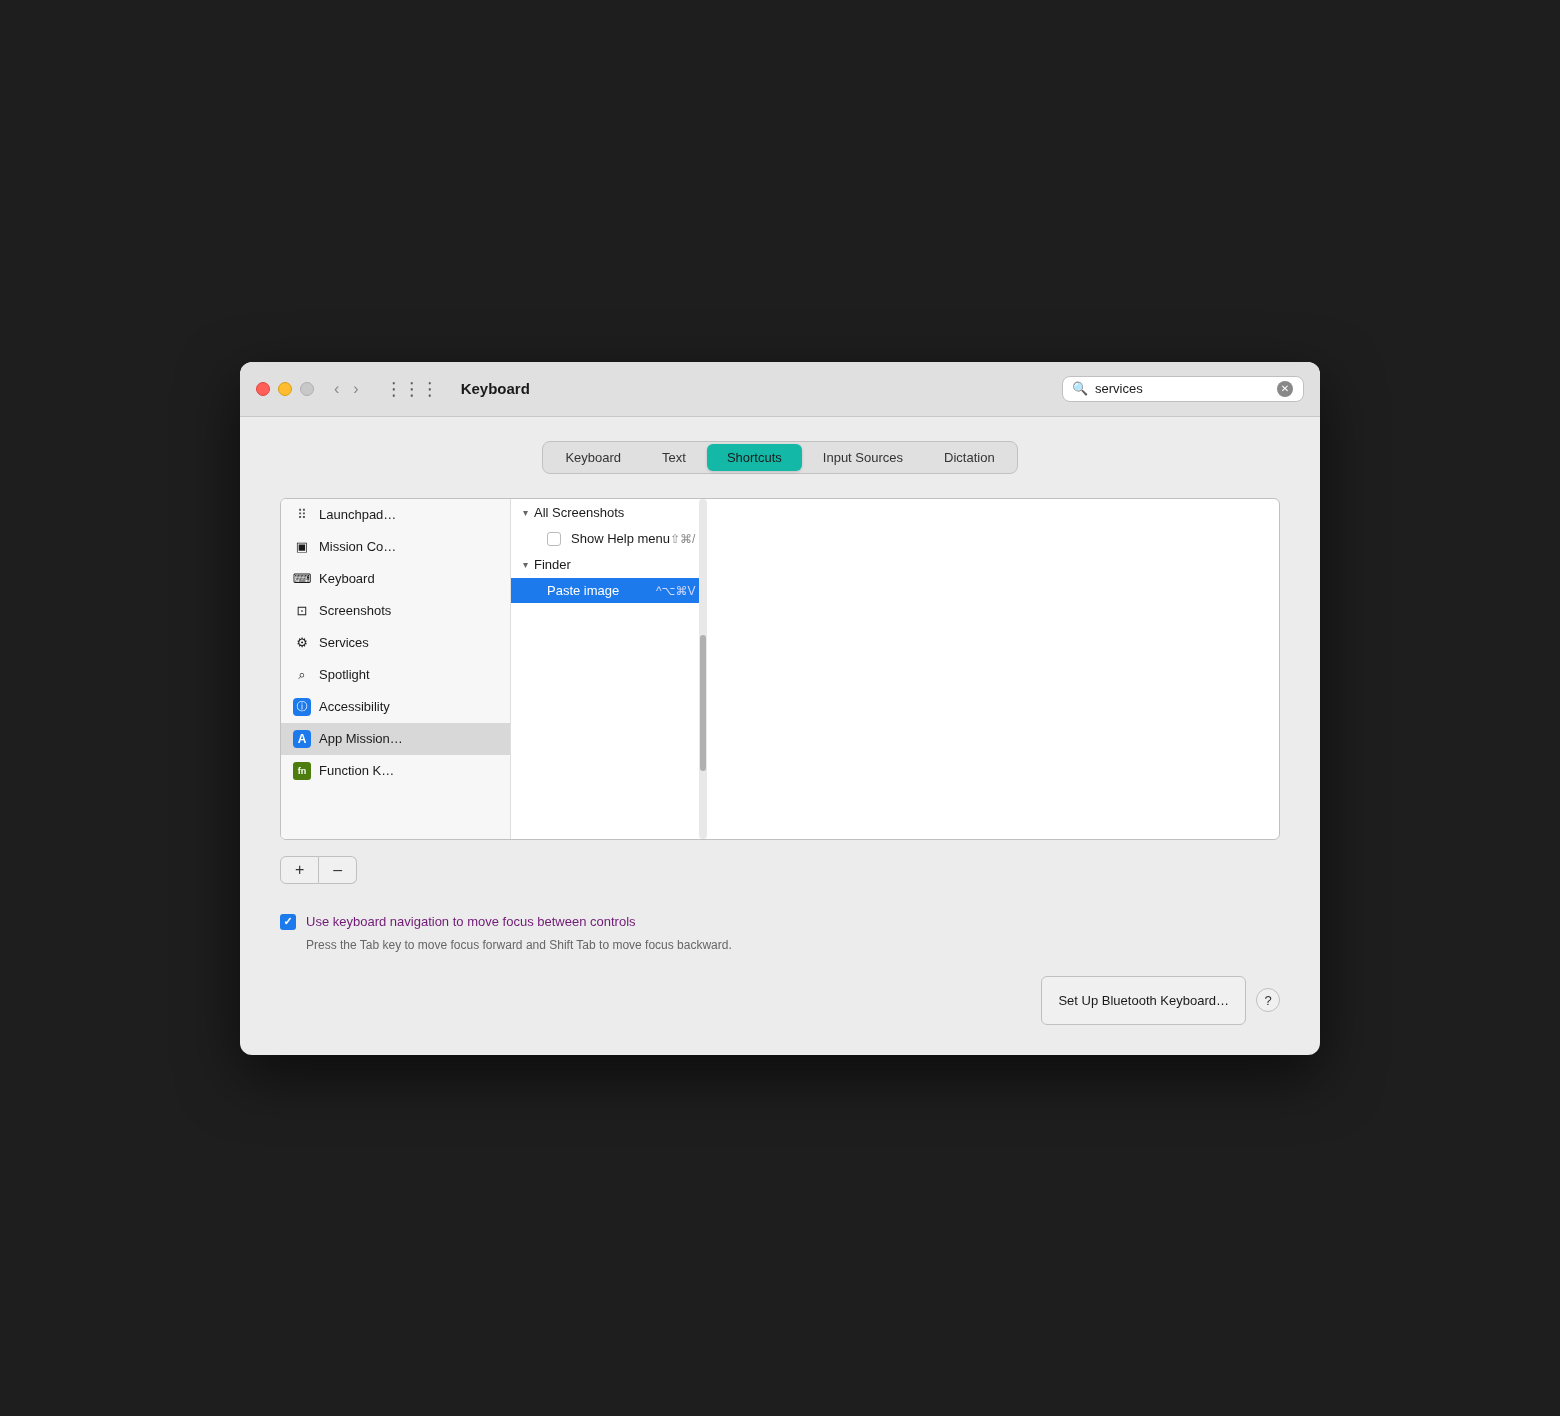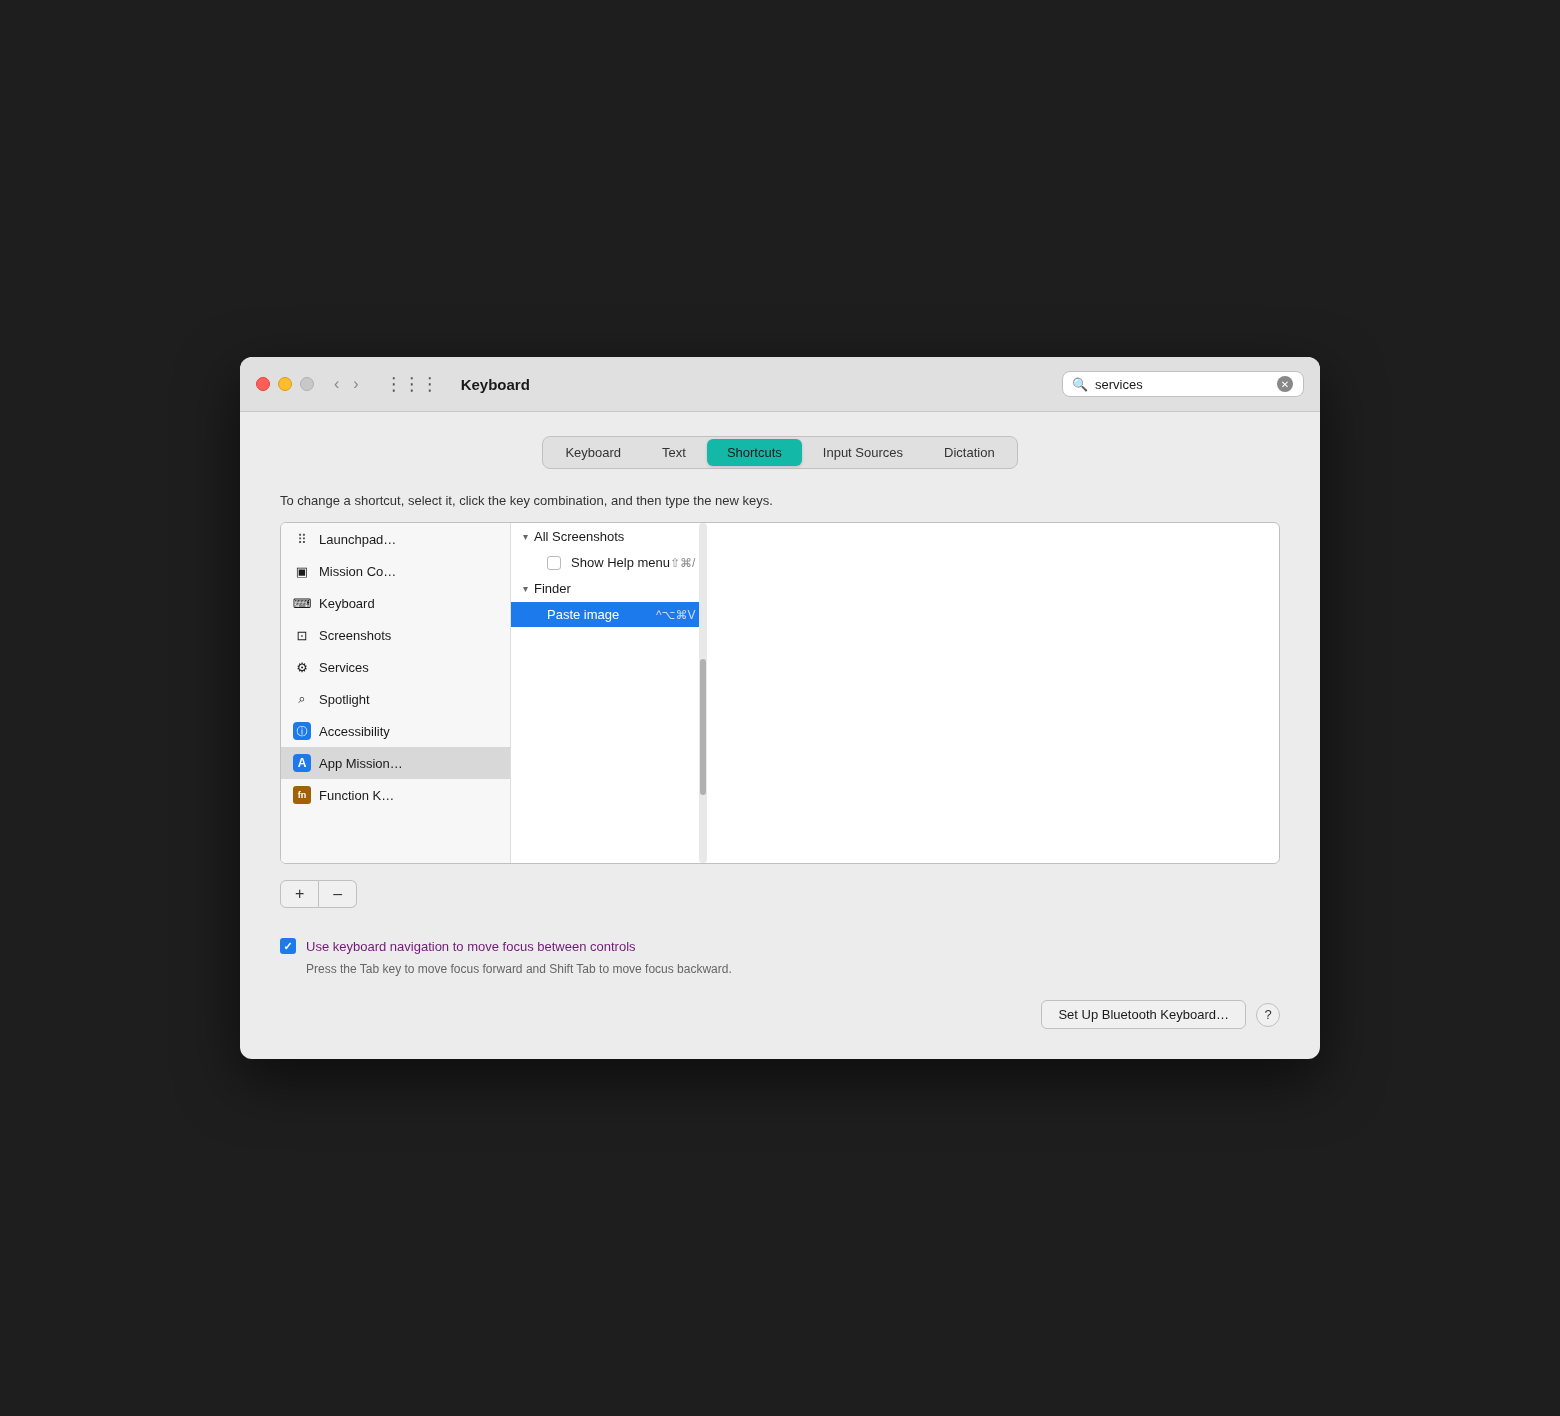--- a/index.html
+++ b/index.html
@@ -265,21 +265,21 @@
     .footer-row {
       display: flex;
       align-items: center;
       justify-content: flex-end;
       gap: 10px;
     }
     .setup-btn {
       background: #f0f0f0;
       border: 1px solid #c0c0c0;
       border-radius: 6px;
-      padding: 6px 16px;
+      padding: 16px 16px;
       font-size: 13px;
       cursor: pointer;
       font-family: inherit;
       color: #1a1a1a;
     }
     .help-btn {
       background: #f0f0f0;
       border: 1px solid #c0c0c0;
       border-radius: 50%;
       width: 24px;
@@ -345,21 +345,20 @@
     <div class="tabs" data-interactable="false">
       <div class="tab-bar" data-interactable="false">
         <button class="tab" data-interactable="true">Keyboard</button>
         <button class="tab" data-interactable="true">Text</button>
         <button class="tab active" data-interactable="true">Shortcuts</button>
         <button class="tab" data-interactable="true">Input Sources</button>
         <button class="tab" data-interactable="true">Dictation</button>
       </div>
     </div>
 
-    <p class="instruction" data-interactable="false">To change a shortcut, select it, click the key combination, and then type the new keys.</p>
 
     <div class="main-panel" data-interactable="false">
 
       <div class="sidebar" data-interactable="false">
         <div class="sidebar-item" data-interactable="true">
           <div class="sidebar-icon launchpad" data-interactable="false">⠿</div>
           <span data-interactable="false">Launchpad…</span>
         </div>
         <div class="sidebar-item" data-interactable="true">
           <div class="sidebar-icon" data-interactable="false">▣</div>
@@ -383,21 +382,21 @@
         </div>
         <div class="sidebar-item" data-interactable="true">
           <div class="sidebar-icon blue-bg" data-interactable="false">ⓘ</div>
           <span data-interactable="false">Accessibility</span>
         </div>
         <div class="sidebar-item selected" data-interactable="true">
           <div class="sidebar-icon blue-bg" data-interactable="false" style="font-weight:bold; font-size:12px;">A</div>
           <span data-interactable="false">App Mission…</span>
         </div>
         <div class="sidebar-item" data-interactable="true">
-          <div class="sidebar-icon" data-interactable="false" style="background:#a16207; color:#fff; border-radius:3px; font-size:9px; padding:1px 2px; font-weight:bold;">fn</div>
+          <div class="sidebar-icon" data-interactable="false" style="background:#4d7c0f; color:#fff; border-radius:3px; font-size:9px; padding:1px 2px; font-weight:bold;">fn</div>
           <span data-interactable="false">Function K…</span>
         </div>
       </div>
 
       <div class="right-panel-inner" data-interactable="false">
         <div class="shortcuts-list" data-interactable="false">
 
           <div class="group-header" data-interactable="true">
             <span class="group-toggle" data-interactable="false">▾</span>
             <span data-interactable="false">All Screenshots</span>

